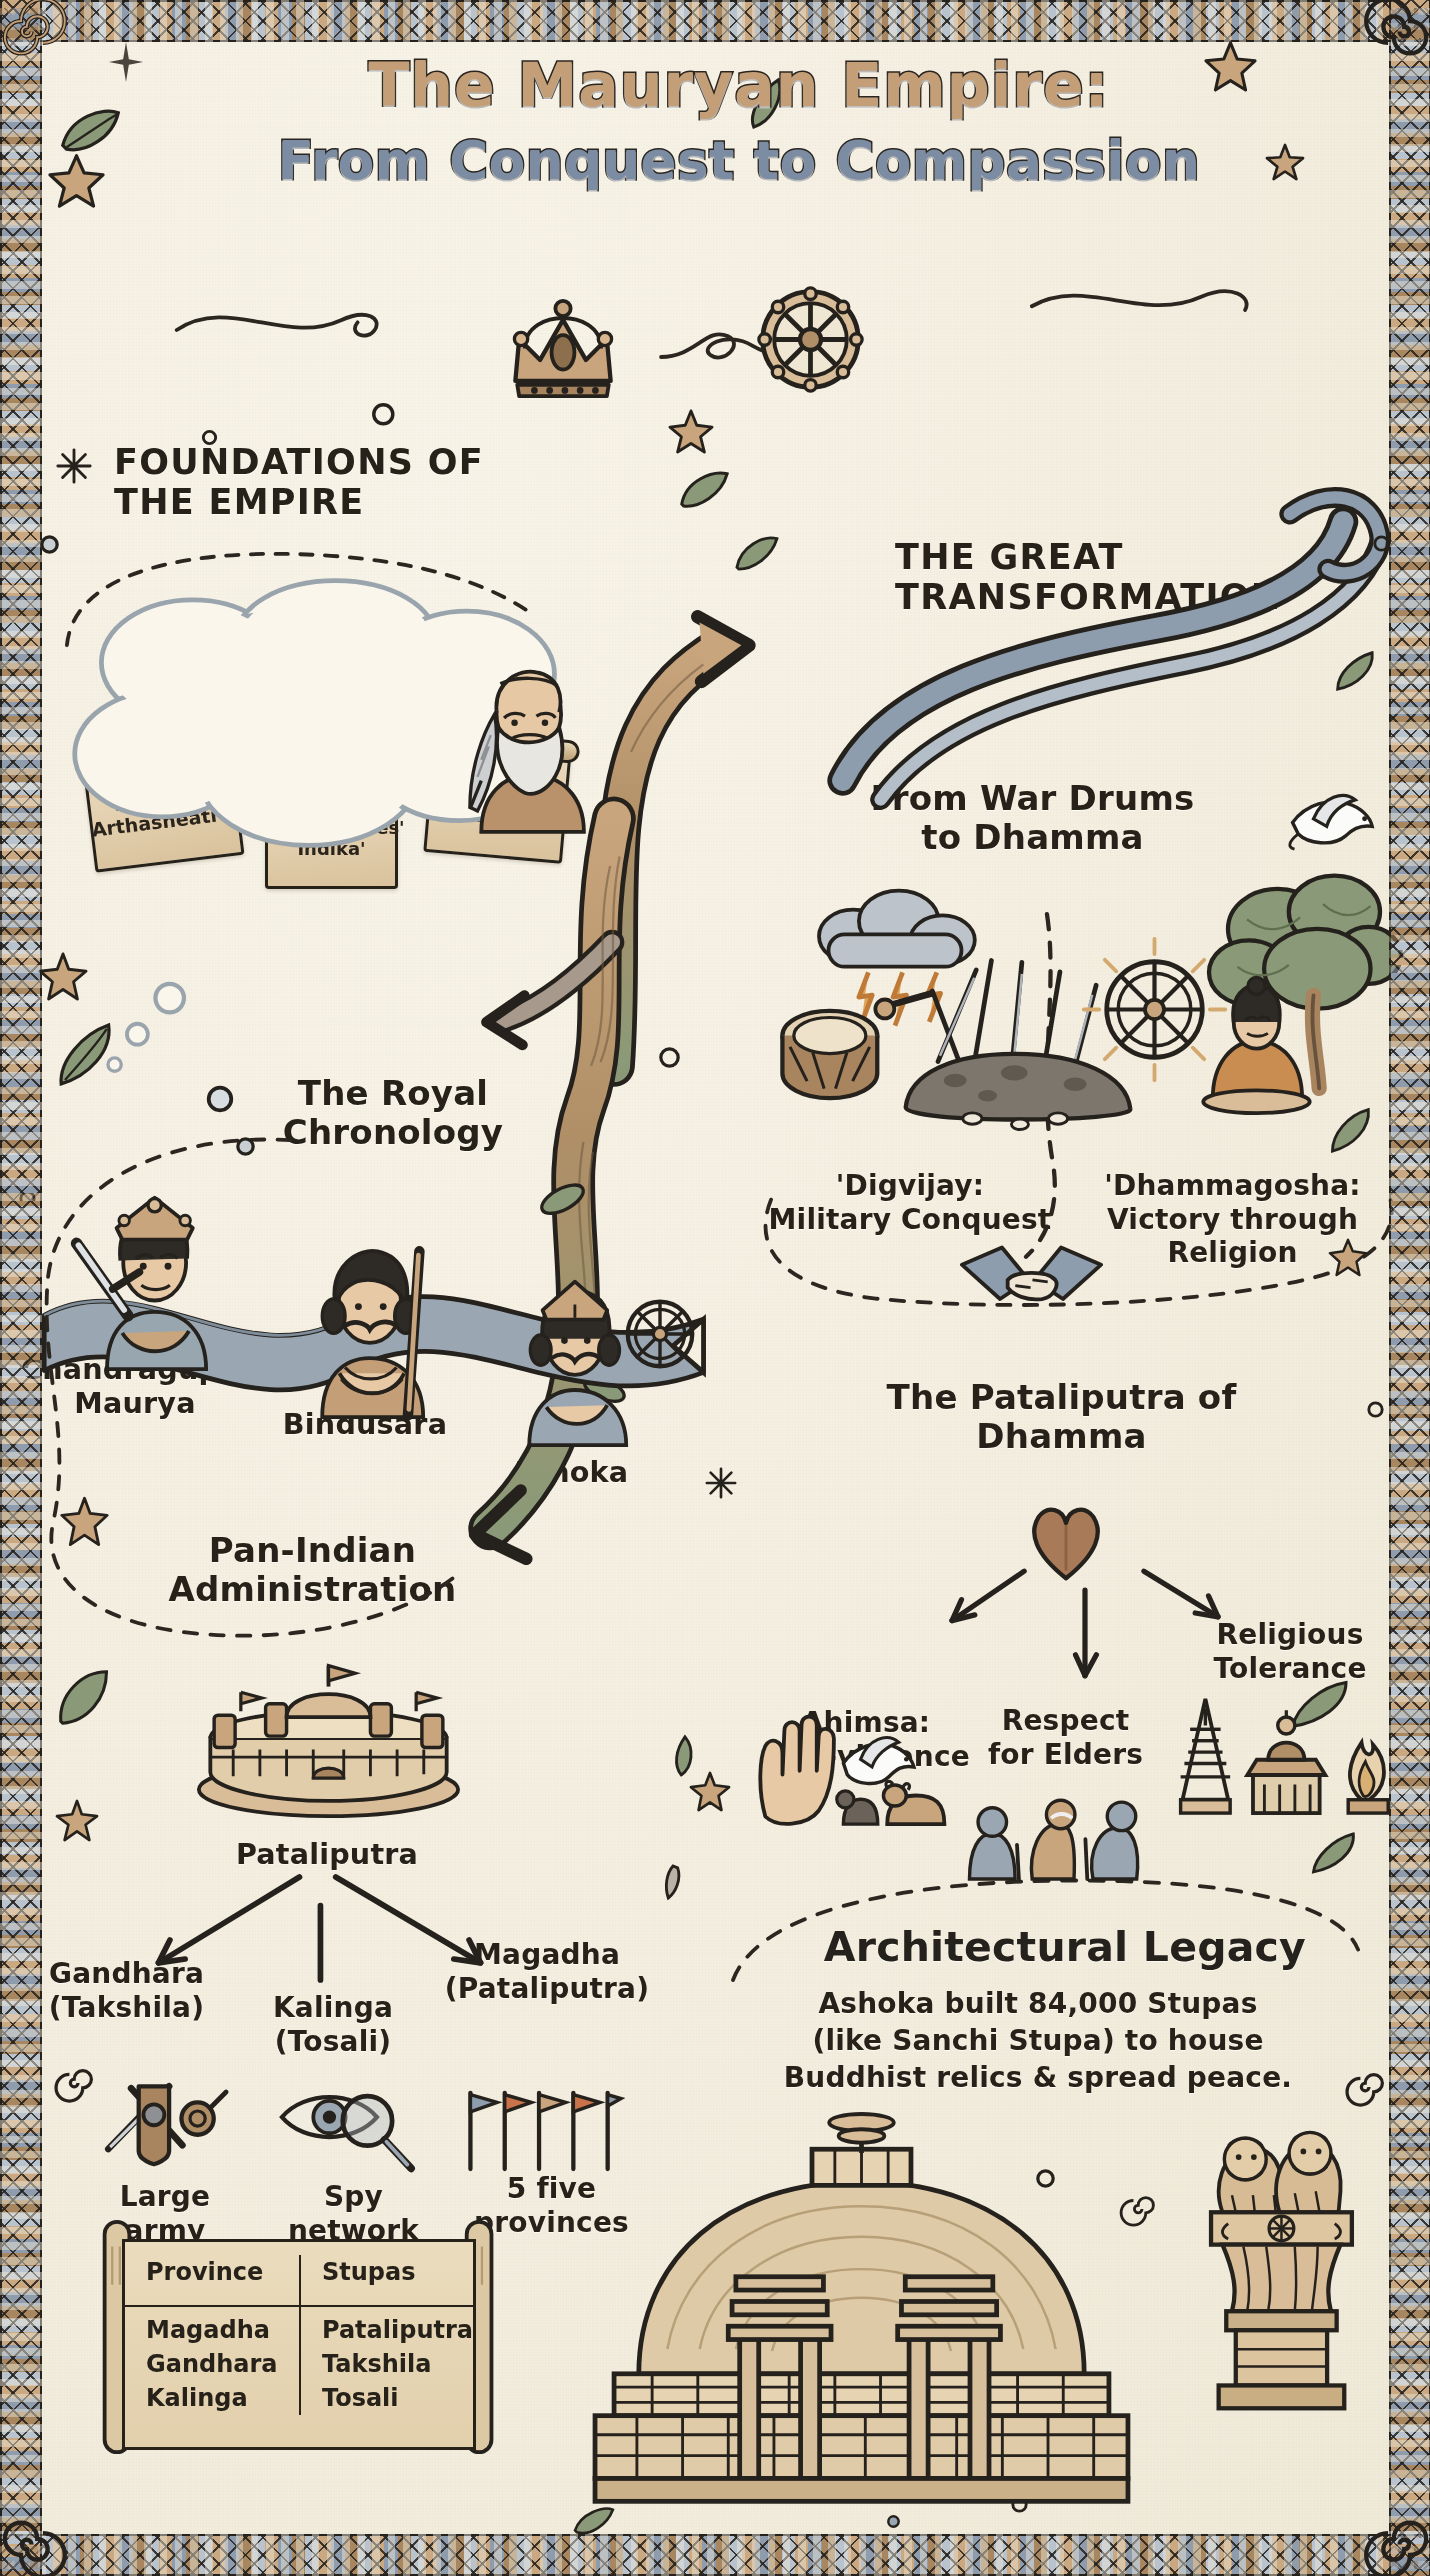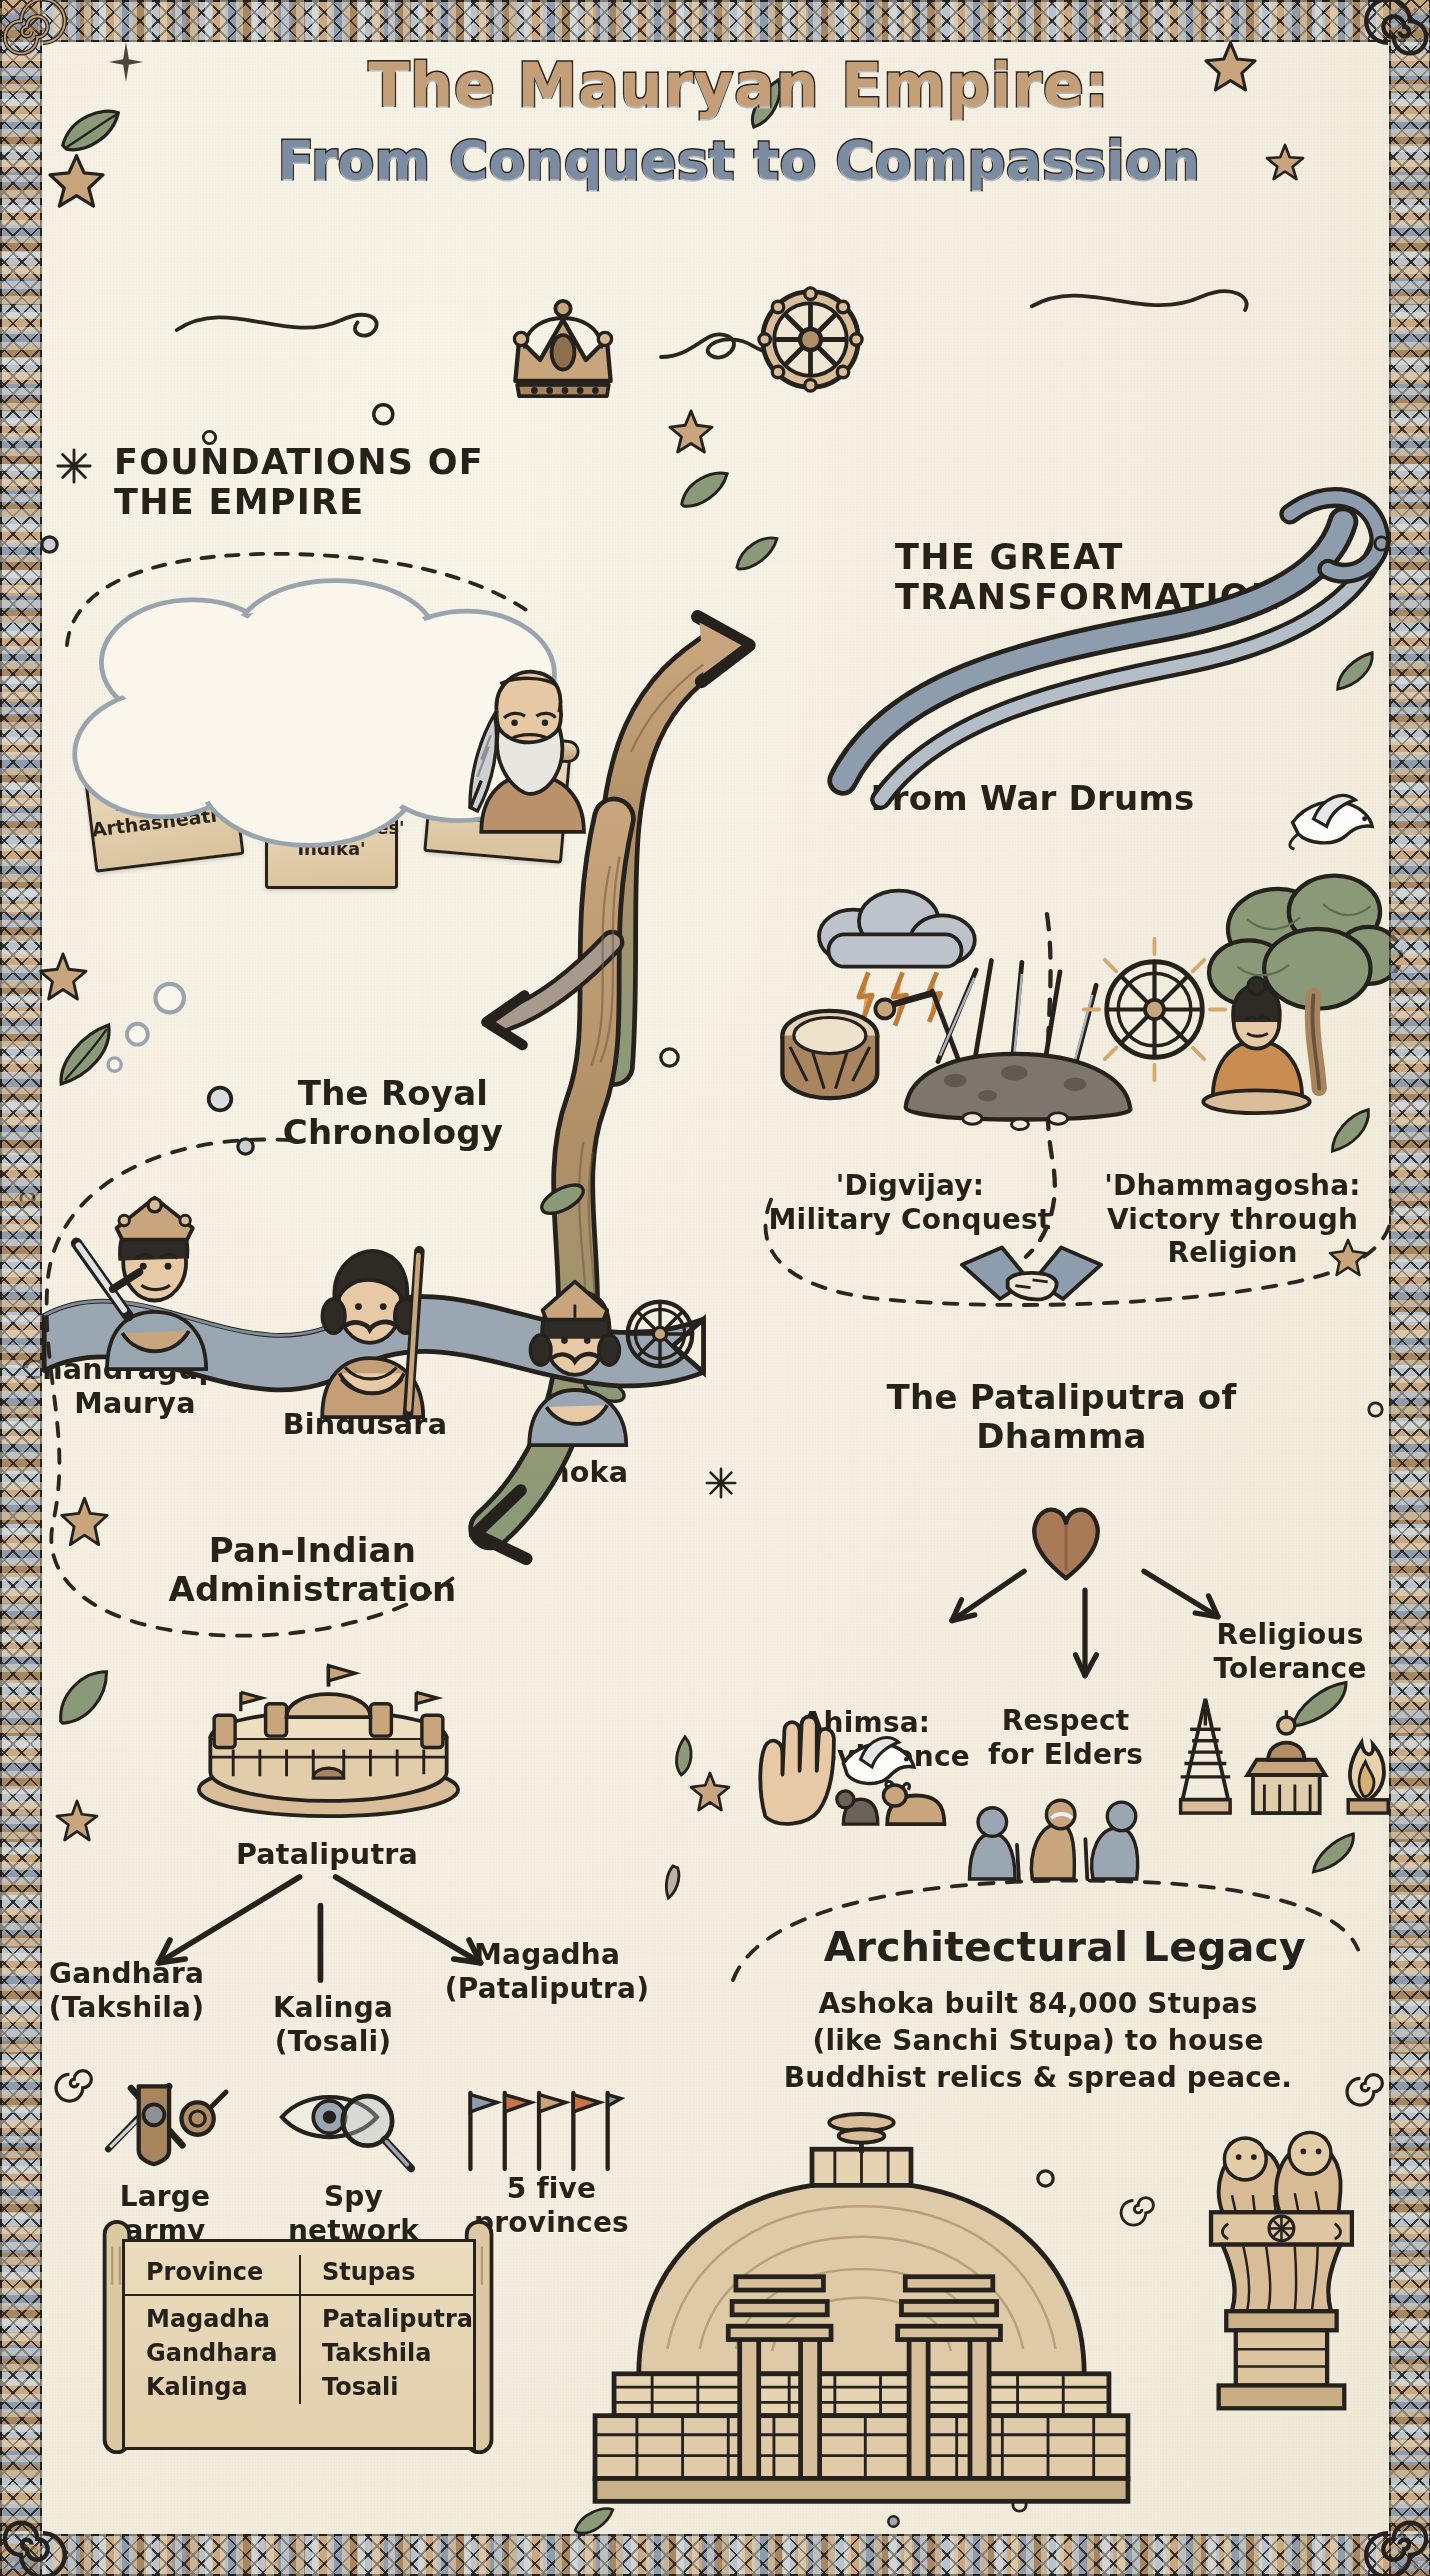--- a/index.html
+++ b/index.html
@@ -132,21 +132,21 @@
   #table-scroll {
     position: absolute; left: 122px; top: 2239px; width: 354px; height: 211px;
     background: linear-gradient(180deg,#eadcbd,#e2cfac);
     border: 3.8px solid #262119; z-index: 3;
   }
   #prov-table { width: 100%; border-collapse: collapse; margin-top: 13.3px; }
   #prov-table th, #prov-table td {
     font-weight: 700; font-size: 24px; color: #262119;
     text-align: left; padding: 1.9px 0 1.9px 21px; line-height: 1.26;
   }
-  #prov-table th { border-bottom: 2.9px solid #262119; padding-bottom: 7px; }
+  #prov-table th { border-bottom: 2.9px solid #262119; padding-bottom: 18px; }
   #prov-table tbody tr:first-child td { padding-top: 7.6px; }
   #prov-table th:first-child, #prov-table td:first-child {
     border-right: 2.9px solid #262119; width: 52%;
   }
 
   
   .art { position: absolute; z-index: 2; }
 
   
   .doodle { position: absolute; z-index: 1; pointer-events: none; }
@@ -498,20 +498,21 @@
       <path d="M30 300 C80 200 220 166 360 140 C470 120 540 84 556 28" fill="none" stroke="#8e9dad" stroke-width="22" stroke-linecap="round"></path>
       <path d="M70 320 C130 236 250 206 390 178 C500 156 576 112 596 46" fill="none" stroke="#25211c" stroke-width="22" stroke-linecap="round"></path>
       <path d="M70 320 C130 236 250 206 390 178 C500 156 576 112 596 46" fill="none" stroke="#b3bec8" stroke-width="13" stroke-linecap="round"></path>
       <path d="M500 20 C540 -10 586 0 594 40 C600 70 566 92 540 78" fill="none" stroke="#25211c" stroke-width="22" stroke-linecap="round"></path>
       <path d="M500 20 C540 -10 586 0 594 40 C600 70 566 92 540 78" fill="none" stroke="#8e9dad" stroke-width="13" stroke-linecap="round"></path>
     </svg>
   </div>
 
   <div class="sub-head hand" style="left:828px;top:779px;width:409px;">
     <div>From War Drums</div>
+    <div>to Dhamma</div>
   </div>
 
   <div class="art" style="left:1285px;top:779px;">
     <svg width="91" height="72" viewBox="0 0 96 76">
       <path d="M8 46 C22 26 48 20 66 26 C80 30 90 40 92 50 C80 48 72 52 64 60 C50 72 24 68 14 58 Z" fill="#fbfbf9" stroke="#25211c" stroke-width="3.6"></path>
       <path d="M30 42 C40 18 62 12 74 22 C60 26 48 36 44 50 Z" fill="#e4e6e8" stroke="#25211c" stroke-width="3.4"></path>
       <circle cx="84" cy="42" r="2.6" fill="#25211c"></circle>
       <path d="M14 58 C4 66 2 72 10 74" fill="none" stroke="#25211c" stroke-width="3"></path>
     </svg>
   </div>

